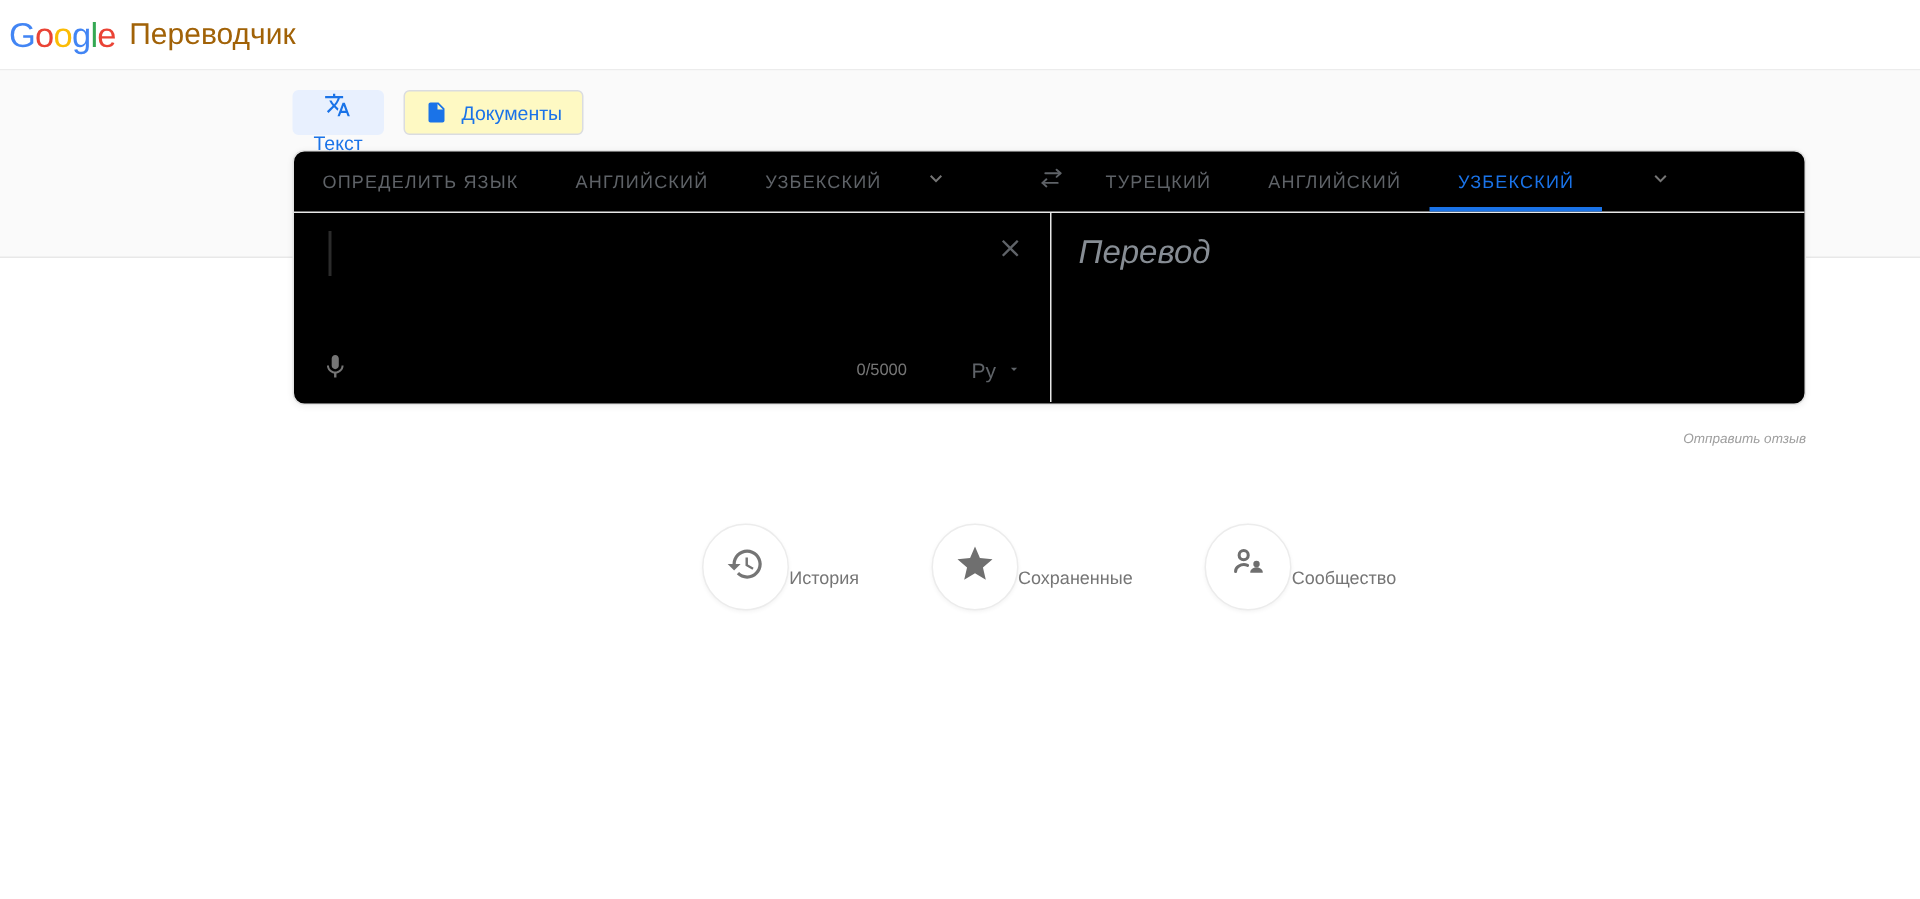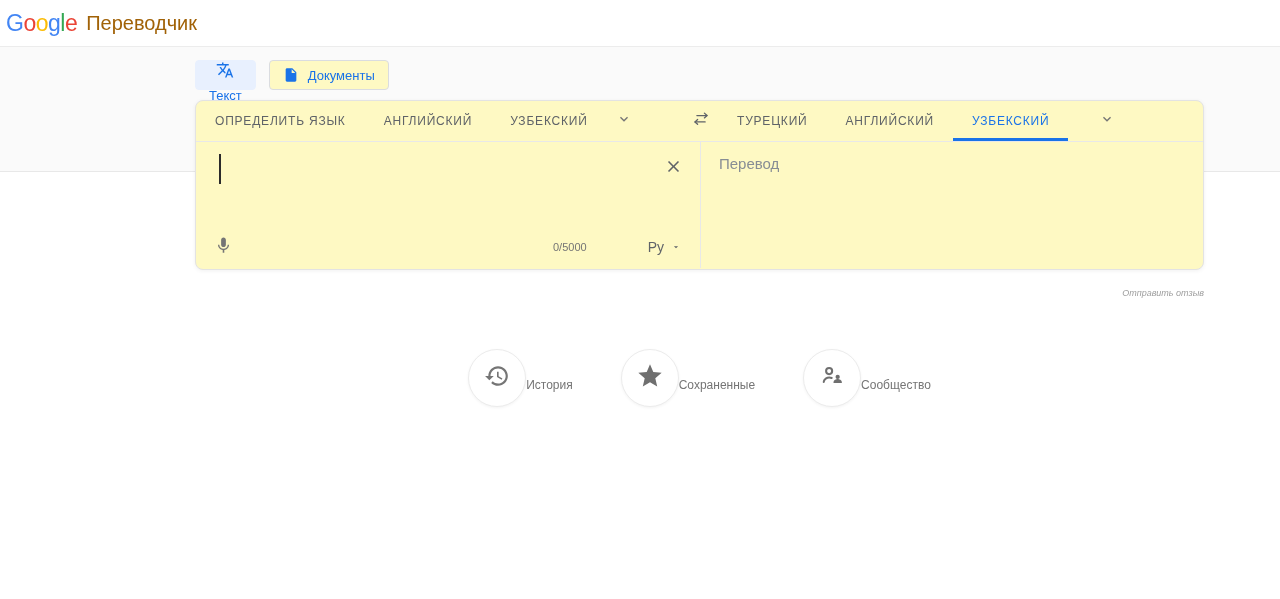--- a/index.html
+++ b/index.html
@@ -26,21 +26,21 @@
   .mode-row{position:absolute;top:60px;left:195px;display:flex;gap:13px;z-index:3;}
   .mode-btn{
     height:30px;display:flex;align-items:center;gap:9px;padding:0 13px;
     border-radius:4px;font-size:13px;color:#1a73e8;cursor:pointer;background:#fef9c3;
     border:1px solid #dadce0;box-sizing:border-box;
   }
   .mode-btn.active{background:#e8f0fe;border-color:#e8f0fe;flex-direction:column;}
   .mode-btn svg{display:block;}
   
   .card{
-    position:absolute;top:100px;left:195px;width:1009px;height:170px;background:#fef9c3;
+    position:absolute;top:100px;left:195px;width:1009px;height:170px;background:#000000;
     border:1px solid #e3e3e3;border-radius:8px;box-shadow:0 1px 4px rgba(0,0,0,0.06);
     z-index:2;box-sizing:border-box;
   }
   .tabrow{display:flex;height:40px;border-bottom:1px solid #e8e8e8;position:relative;}
   .tabs-left{width:505px;display:flex;align-items:stretch;}
   .tabs-right{flex:1;display:flex;align-items:stretch;padding-left:17px;}
   .lang-tab{
     display:flex;align-items:center;padding:0 19px;font-size:12px;letter-spacing:0.8px;
     color:#5f6368;cursor:pointer;border-bottom:3px solid transparent;border-top:3px solid transparent;
     white-space:nowrap;
@@ -60,23 +60,23 @@
     position:absolute;right:14px;top:13px;width:26px;height:26px;cursor:pointer;
     display:flex;align-items:center;justify-content:center;
   }
   .bottom-bar{
     position:absolute;left:0;right:0;bottom:9px;display:flex;align-items:center;
     padding:0 19px 0 15px;
     gap:32px;
   }
   .mic-btn{cursor:pointer;display:flex;align-items:center;justify-content:center;width:24px;height:24px;}
   .counter{margin-left:auto;font-size:11px;color:#757575;}
-  .ime-btn{display:flex;align-items:center;gap:7px;margin-left:29px;cursor:pointer;}
+  .ime-btn{display:flex;align-items:center;gap:7px;margin-left:11px;cursor:pointer;}
   .ime-label{font-size:14px;color:#5f6368;}
-  .placeholder{position:absolute;left:18px;top:13px;font-size:15px;color:#878d94;}
+  .placeholder{position:absolute;left:18px;top:13px;font-size:22px;color:#878d94;font-style:italic;}
   
   .feedback{
     position:absolute;top:282px;left:195px;width:1009px;text-align:right;z-index:1;
   }
   .feedback span{font-size:9px;font-style:italic;color:#9e9e9e;cursor:pointer;}
   
   .shortcuts{
     position:absolute;top:349px;left:195px;width:1009px;display:flex;
     justify-content:center;gap:48px;
   }

